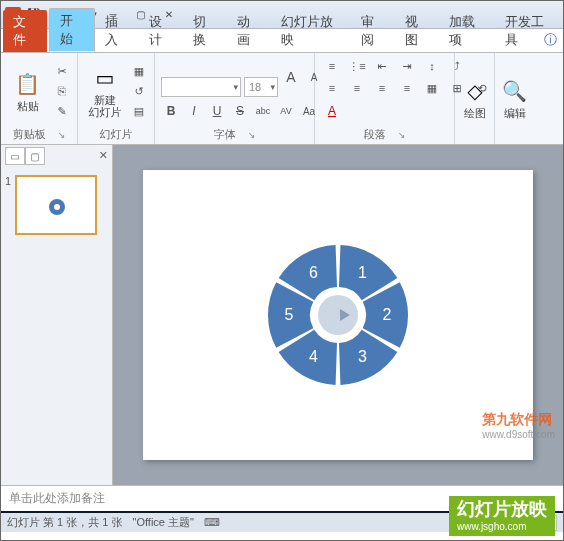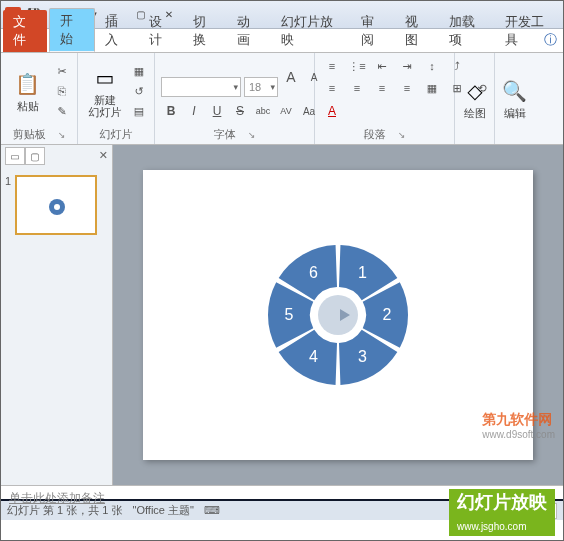--- a/index.html
+++ b/index.html
@@ -37,29 +37,29 @@
 .thumb-tab { position: absolute; top: 2px; display: flex; }
 .thumb-tab span { width: 20px; height: 18px; border: 1px solid #bbb; background: #fff; font-size: 10px; display: flex; align-items: center; justify-content: center; color: #666; }
 .thumb-close { position: absolute; right: 4px; top: 4px; font-size: 11px; color: #666; }
 .thumb-item { display: flex; gap: 4px; margin-top: 24px; }
 .thumb-num { font-size: 11px; color: #555; }
 .thumb { width: 82px; height: 60px; background: #fff; border: 2px solid #d9a03a; position: relative; }
 .thumb .mini-circ { position: absolute; left: 30px; top: 20px; width: 20px; height: 20px; }
 .slide-area { flex: 1; background: #9ca5af; display: flex; align-items: center; justify-content: center; padding: 20px; }
 .slide { width: 390px; height: 290px; background: #fff; box-shadow: 2px 2px 6px rgba(0,0,0,.3); position: relative; display: flex; align-items: center; justify-content: center; }
 .cycle-diagram { position: relative; width: 160px; height: 160px; }
-.notes { height: 14px; border-top: 1px solid #bbb; background: #fff; padding: 4px 8px; font-size: 12px; color: #888; text-decoration: underline; }
+.notes { height: 26px; border-top: 1px solid #bbb; background: #fff; padding: 4px 8px; font-size: 12px; color: #888; }
 .statusbar { height: 21px; background: #dce4ee; border-top: 2px solid #0f172a; display: flex; align-items: center; font-size: 11px; color: #555; padding: 0 6px; gap: 10px; }
 .statusbar .spacer { flex: 1; }
 .view-btns { display: flex; gap: 2px; }
 .view-btn { width: 18px; height: 16px; border: 1px solid #bbb; background: #fff; font-size: 9px; display: flex; align-items: center; justify-content: center; }
 .watermark1 { position: absolute; right: 8px; top: 410px; font-size: 14px; color: #e85a1a; font-weight: bold; opacity: .8; }
 .watermark1 .sub { font-size: 10px; color: #888; display: block; font-weight: normal; }
 .watermark2 { position: absolute; right: 8px; bottom: 4px; background: #7ab51d; color: #fff; font-size: 18px; font-weight: bold; padding: 4px 8px; display: flex; flex-direction: column; line-height: 1; }
-.watermark2 .url { font-size: 10px; font-weight: normal; margin-top: 11px; }
+.watermark2 .url { font-size: 10px; font-weight: normal; margin-top: 4px; }
 svg.pie-mini { display: block; }
 </style>
 </head>
 <body>
 
 <div class="titlebar">
   <div class="icon-p">P</div>
   <div class="qat">
     <div class="qat-btn">💾</div>
     <div class="qat-btn">↶</div>

